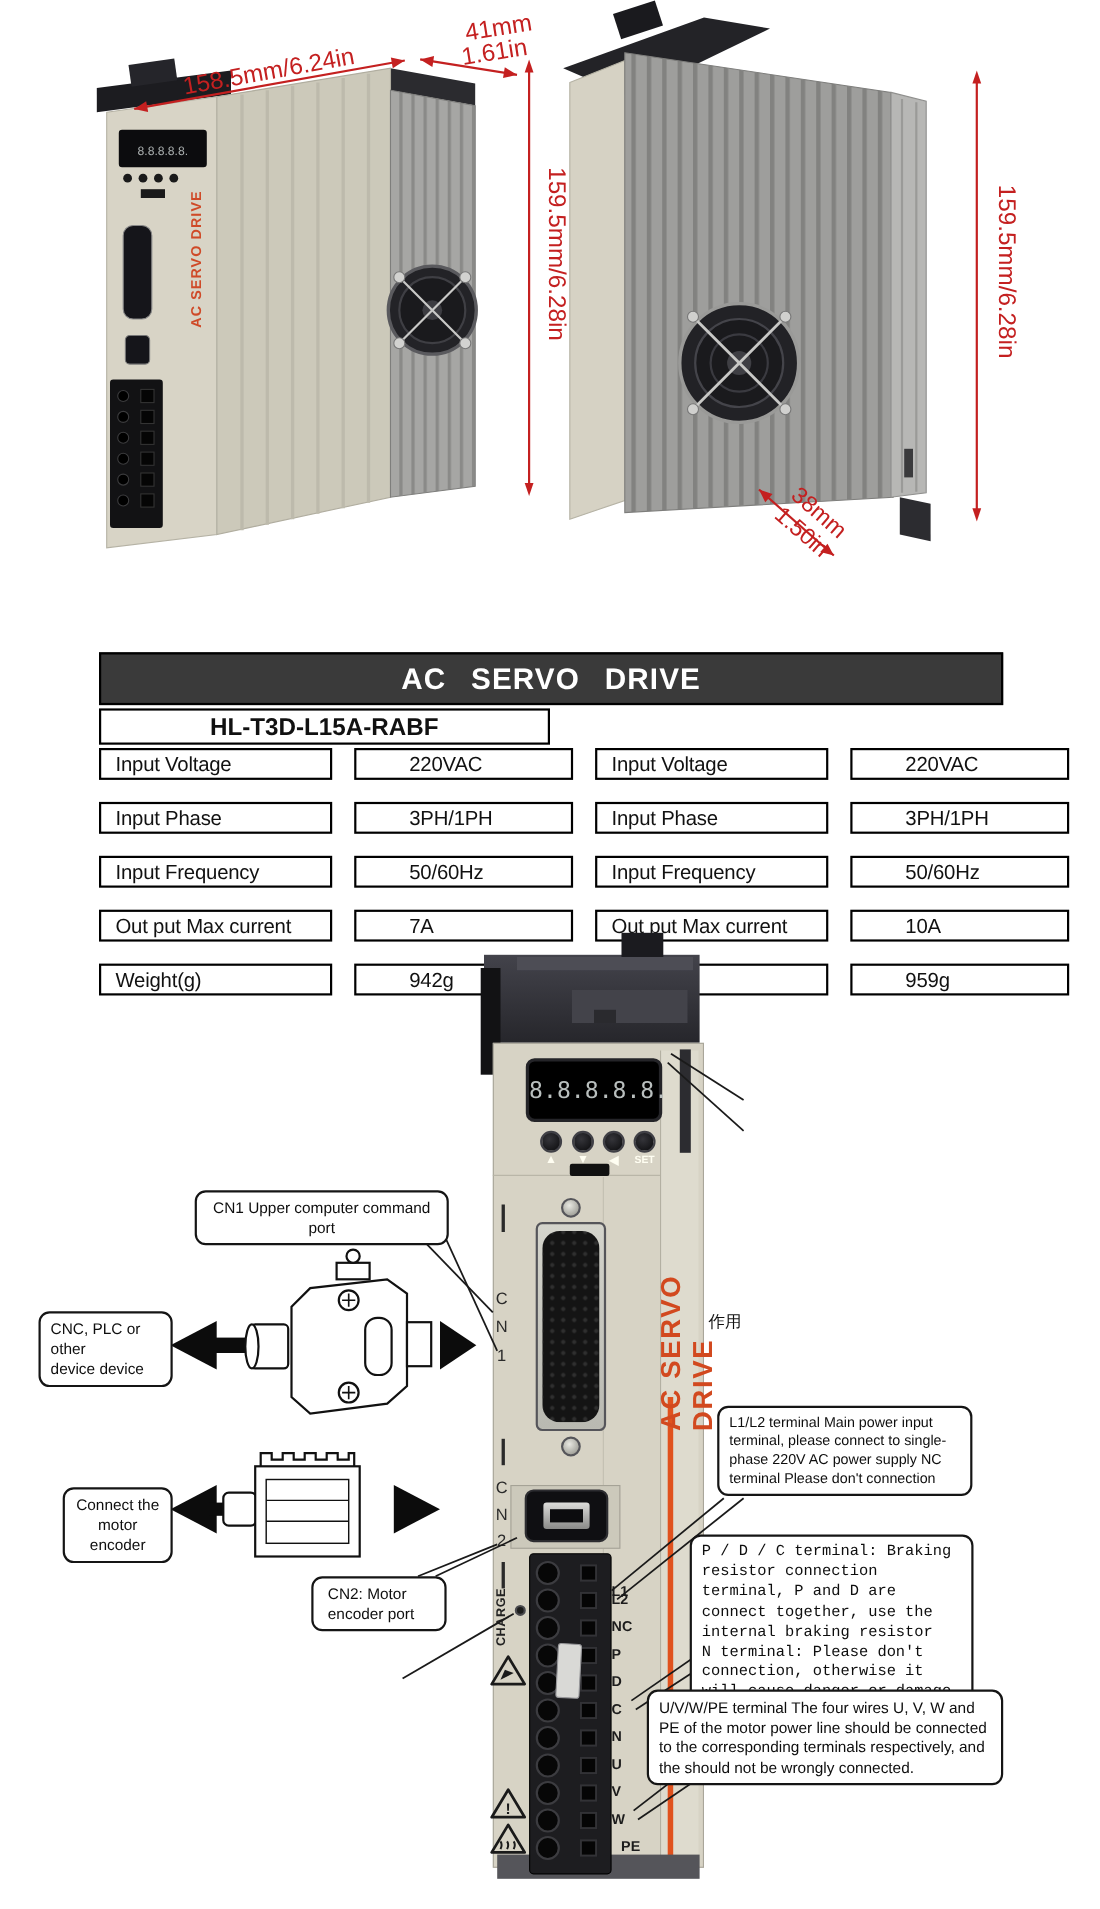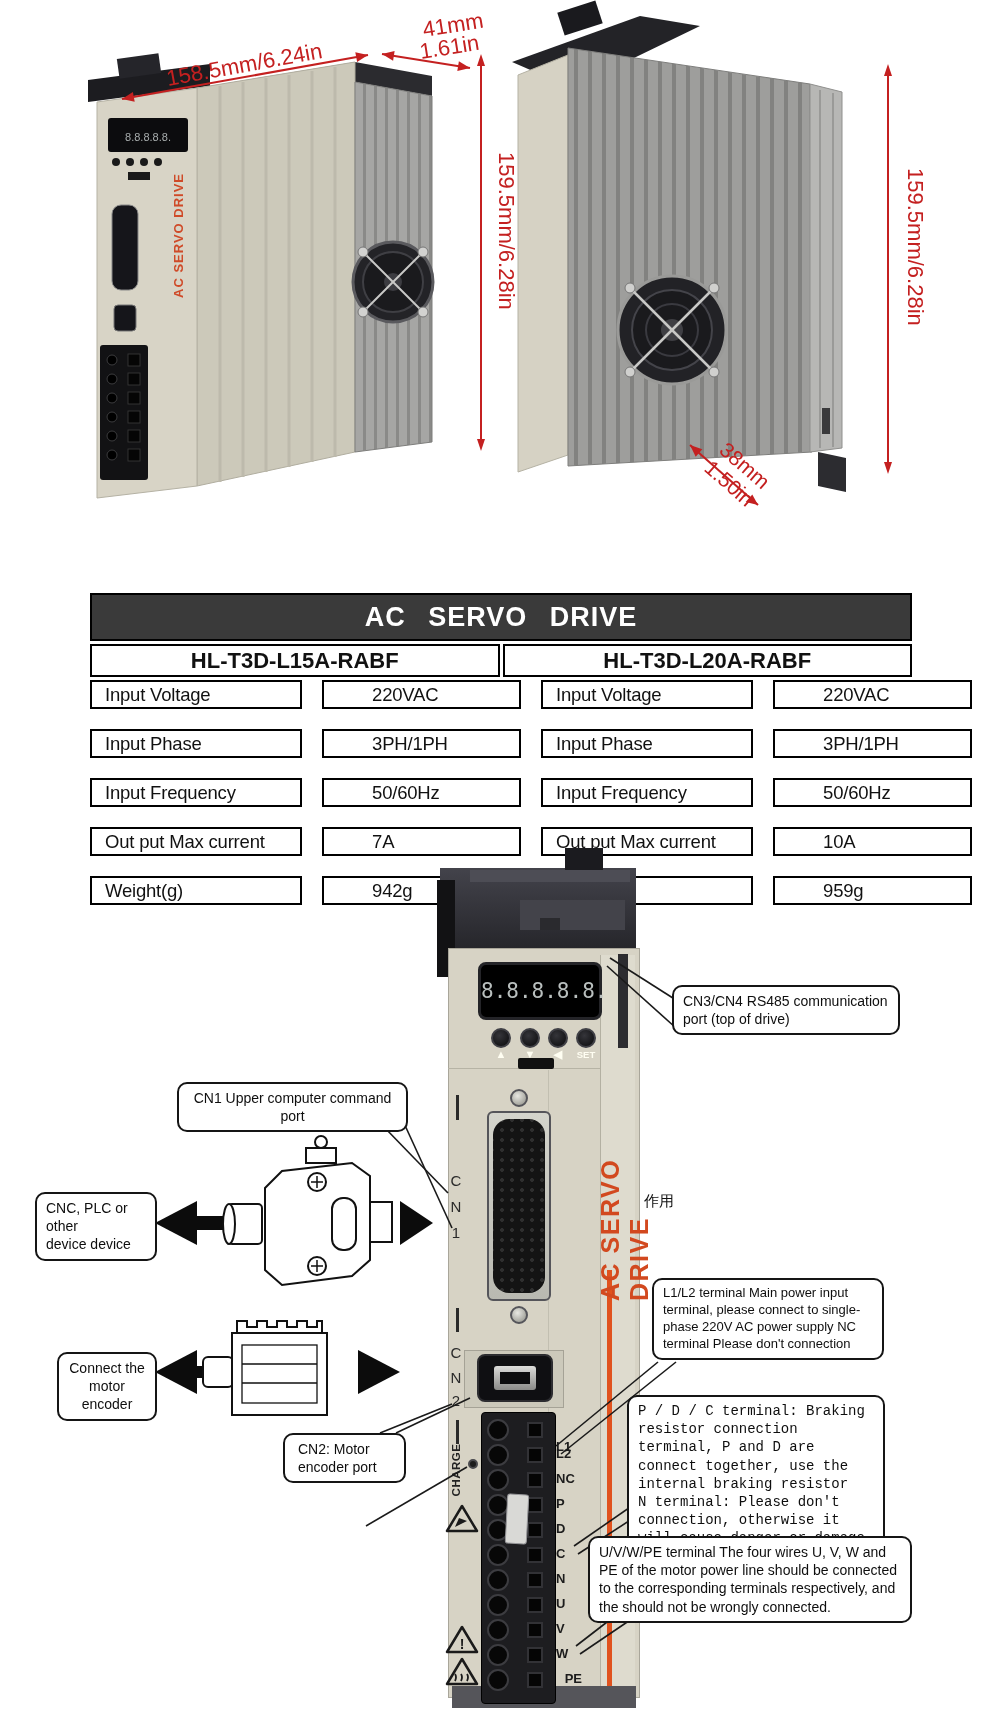--- a/index.html
+++ b/index.html
@@ -150,21 +150,20 @@
     <text transform="translate(908,168) rotate(90)">159.5mm/6.28in</text>
     <text transform="translate(718,452) rotate(41)" font-size="21">38mm</text>
     <text transform="translate(703,470) rotate(41)" font-size="21">1.50in</text>
   </g>
 </svg>
 
 <div class="abs spec-table">
   <div class="tbl-title">AC SERVO DRIVE</div>
   <div class="tbl-models">
     <div>HL-T3D-L15A-RABF</div>
-    <div>HL-T3D-L20A-RABF</div>
   </div>
   <div class="tbl-grid">
     <div class="cell-label">Input Voltage</div>
     <div class="cell-value">220VAC</div>
     <div class="cell-label">Input Voltage</div>
     <div class="cell-value">220VAC</div>
 
     <div class="cell-label">Input Phase</div>
     <div class="cell-value">3PH/1PH</div>
     <div class="cell-label">Input Phase</div>
@@ -331,21 +330,20 @@
     <g fill="none" stroke="#1a1a1a" stroke-width="2.5" stroke-linejoin="round">
       <polygon points="462,676 447,701 477,701"></polygon>
       <path d="M455,697 L467,691 L459,688 Z" fill="#1a1a1a" stroke="none"></path>
       <polygon points="462,797 447,822 477,822"></polygon>
       <polygon points="462,829 447,854 477,854"></polygon>
       <path d="M455,851 q2,-4 0,-7 M461,851 q2,-4 0,-7 M467,851 q2,-4 0,-7" stroke-width="1.8"></path>
     </g>
     <text x="462" y="819" text-anchor="middle" font-size="14" font-weight="bold" fill="#1a1a1a">!</text>
   </svg>
 
-  <div class="co" style="left:672px;top:155px;width:206px;">CN3/CN4 RS485 communication port (top of drive)</div>
   <div class="co" style="left:177px;top:252px;width:209px;text-align:center;">CN1 Upper computer command port</div>
   <div class="co" style="left:35px;top:362px;width:100px;">CNC, PLC or other
 device device</div>
   <div class="co" style="left:57px;top:522px;width:78px;text-align:center;">Connect the
 motor encoder</div>
   <div class="co" style="left:283px;top:603px;width:97px;padding-left:13px;">CN2: Motor
 encoder port</div>
   <div class="co" style="left:652px;top:448px;width:210px;font-size:13px;">L1/L2 terminal Main power input terminal, please connect to single-phase 220V AC power supply NC terminal Please don't connection</div>
   <div class="co" style="left:627px;top:565px;width:236px;font-family:Liberation Mono, monospace;">P / D / C terminal:  Braking resistor connection terminal, P and D are connect together, use the internal braking resistor
 N terminal:  Please don't connection, otherwise it will cause danger or damage to the drive.</div>

